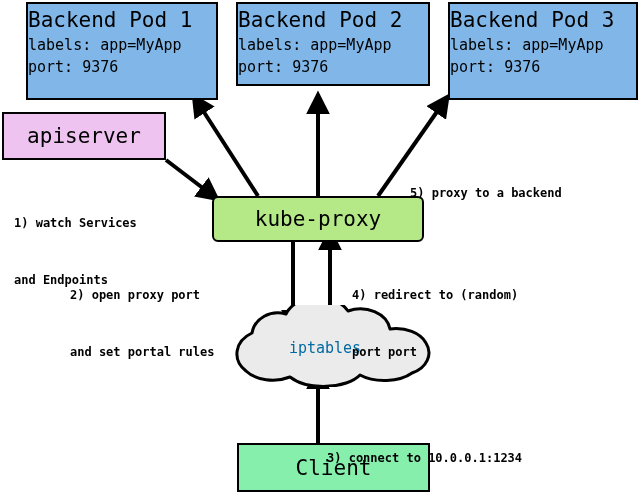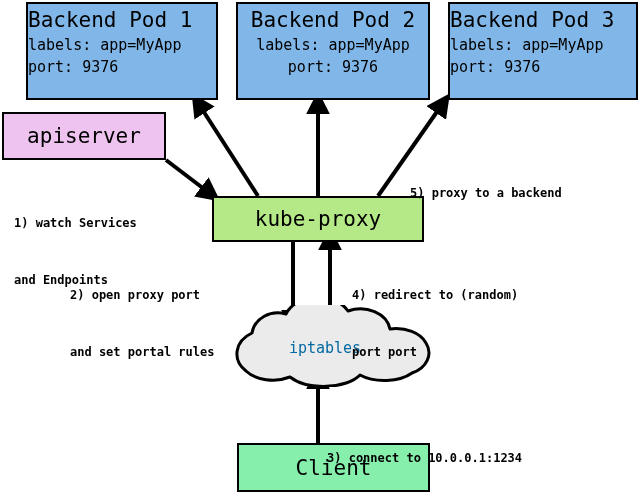--- a/index.html
+++ b/index.html
@@ -65,20 +65,21 @@
     white-space: nowrap;
   }
   #node-apiserver {
     background: #eec3f0;
   }
   #node-apiserver .title {
     font-size: 21px;
   }
   #node-kubeproxy {
     background: #b5e887;
+    border-radius: 6px;
   }
   #node-client {
     background: #86efac;
     margin-left: 15px;
   }
 
   
   #node-iptables {
     position: absolute;
     z-index: 8;
@@ -131,21 +132,21 @@
 
     <line x1="318" y1="443" x2="318" y2="381" stroke="#000000" stroke-width="4" marker-end="url(#arrowhead)"></line>
   </svg>
 
   <div class="node pod" id="node-pod-1" style="left:26px; top:2px; width:192px; height:98px;">
     <div class="title">Backend Pod 1</div>
     <div class="prop">labels: app=MyApp</div>
     <div class="prop">port: 9376</div>
   </div>
 
-  <div class="node pod" id="node-pod-2" style="left:236px; top:2px; width:194px; height:98px;align-items:center;">
+  <div class="node pod" id="node-pod-2" style="left:236px; top:2px; width:194px; height:84px;">
     <div class="title">Backend Pod 2</div>
     <div class="prop">labels: app=MyApp</div>
     <div class="prop">port: 9376</div>
   </div>
 
   <div class="node pod" id="node-pod-3" style="left:448px; top:2px; width:190px; height:98px;">
     <div class="title">Backend Pod 3</div>
     <div class="prop">labels: app=MyApp</div>
     <div class="prop">port: 9376</div>
   </div>

